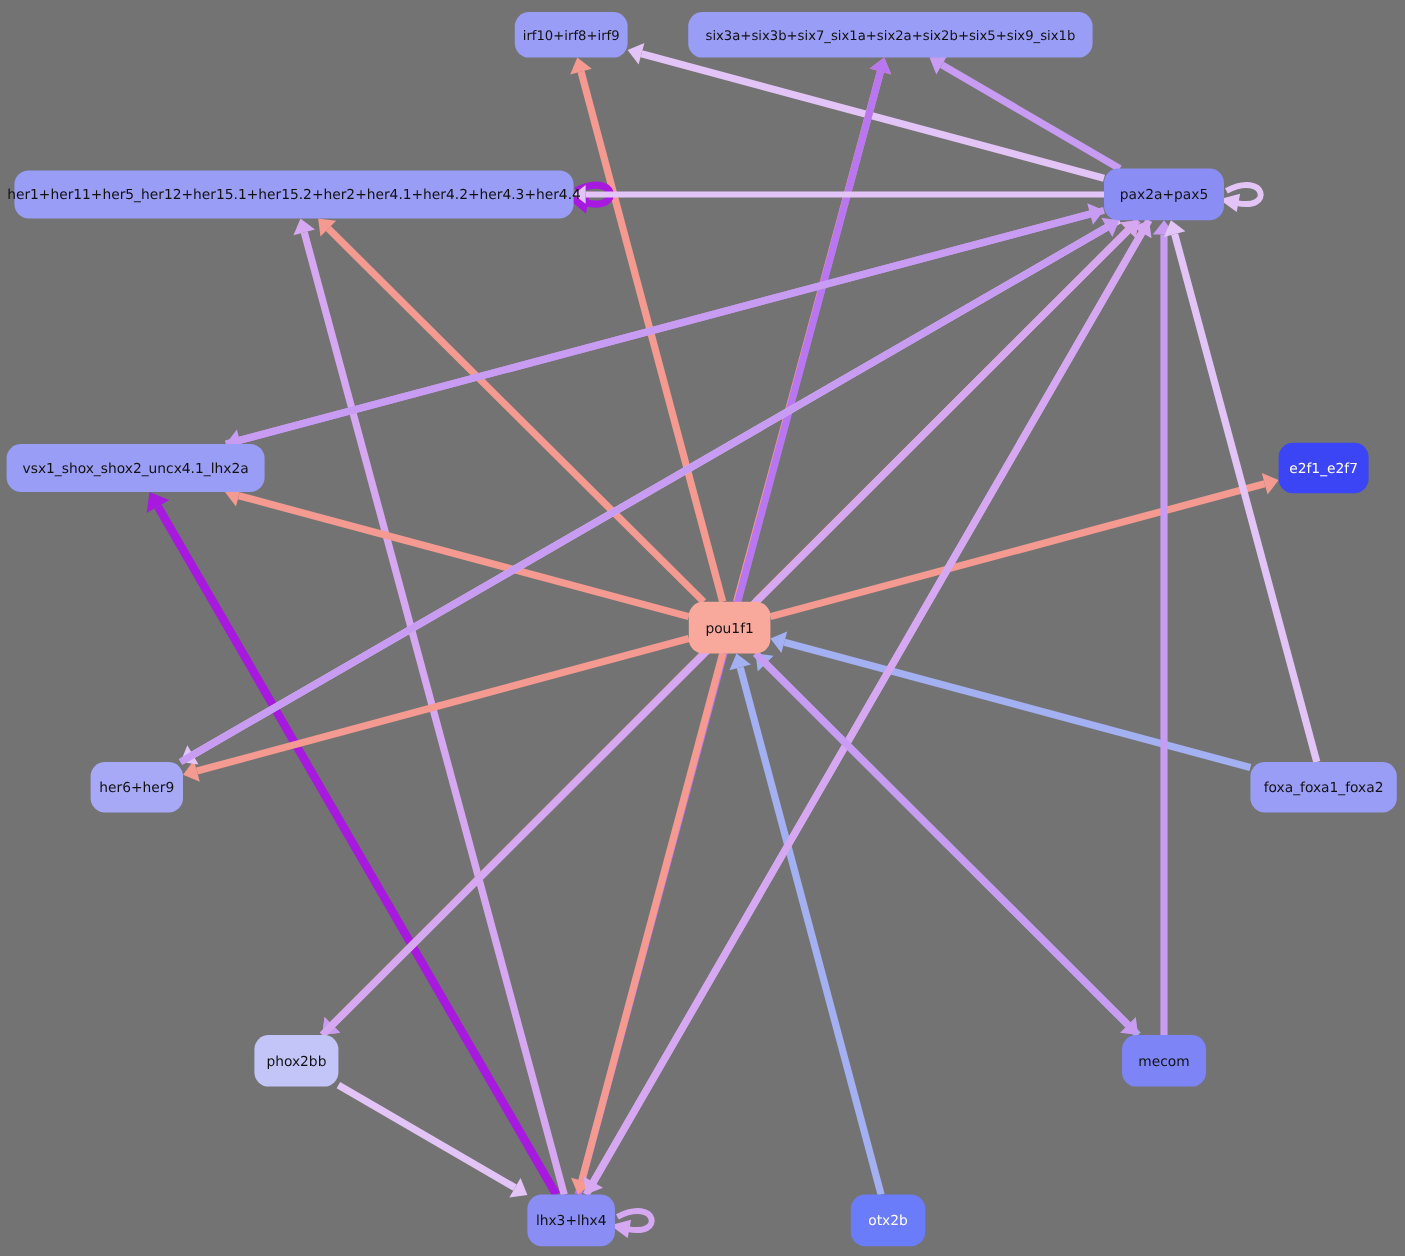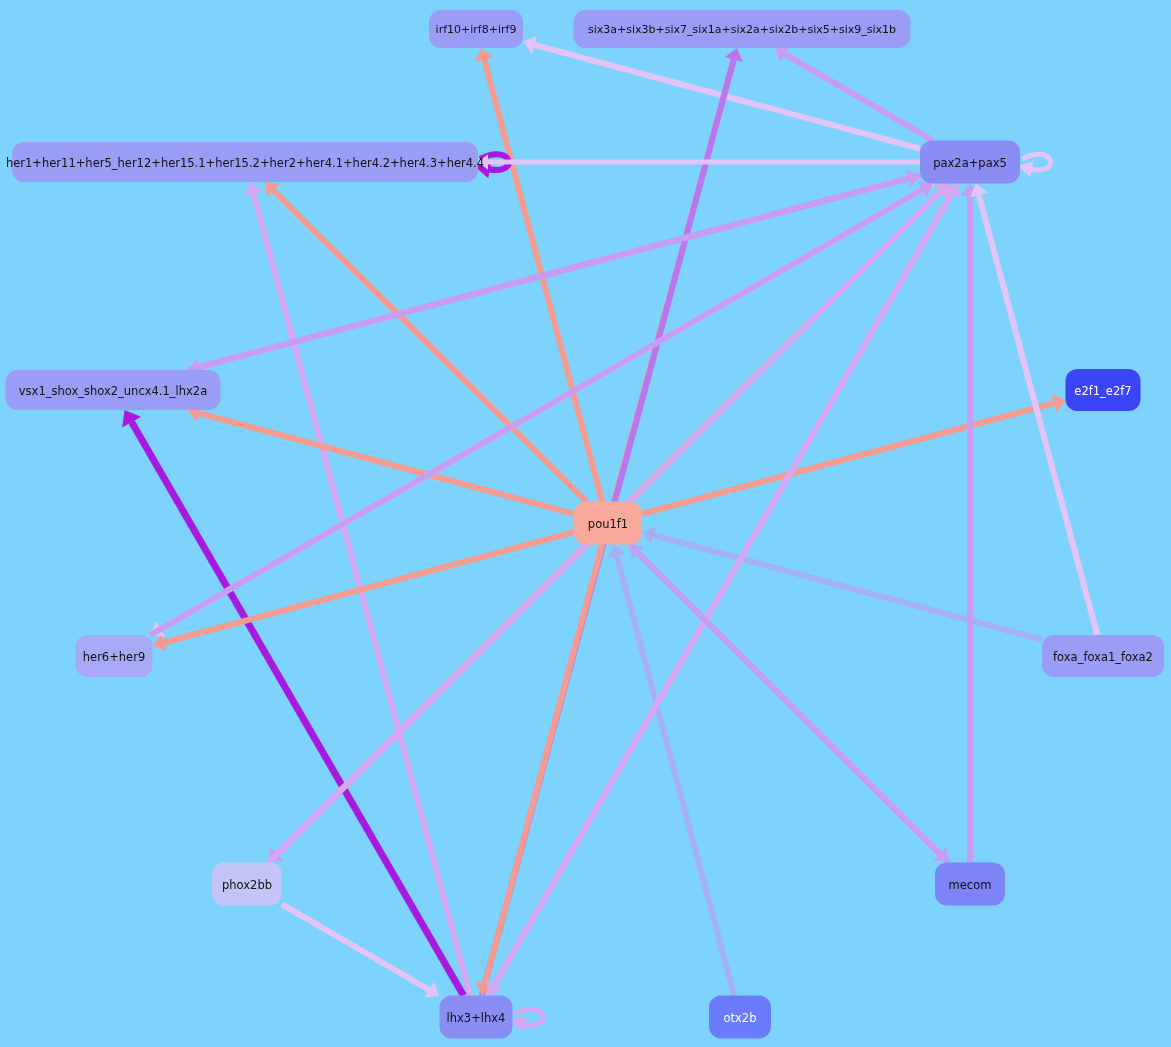--- a/index.html
+++ b/index.html
@@ -1,21 +1,21 @@
 <!DOCTYPE html>
 <html><head>
 <meta charset="utf-8">
 <style>
   html,body{margin:0;padding:0;background:#ffffff;}
   body{
     width:1171px;height:1047px;
     font-family:"DejaVu Sans","Liberation Sans",sans-serif;
     overflow:hidden;
   }
-  #graph-root{position:relative;width:1171px;height:1047px;background:#7dd3fc;}
+  #graph-root{position:relative;width:1171px;height:1047px;background:#737373;}
   svg#net{position:absolute;left:0;top:0;width:1171px;height:1047px;}
   .node-rect{stroke:none;}
   .node-label{
     font-family:"DejaVu Sans","Liberation Sans",sans-serif;
     text-anchor:middle;
     dominant-baseline:middle;
     pointer-events:none;
   }
 </style>
 </head>

